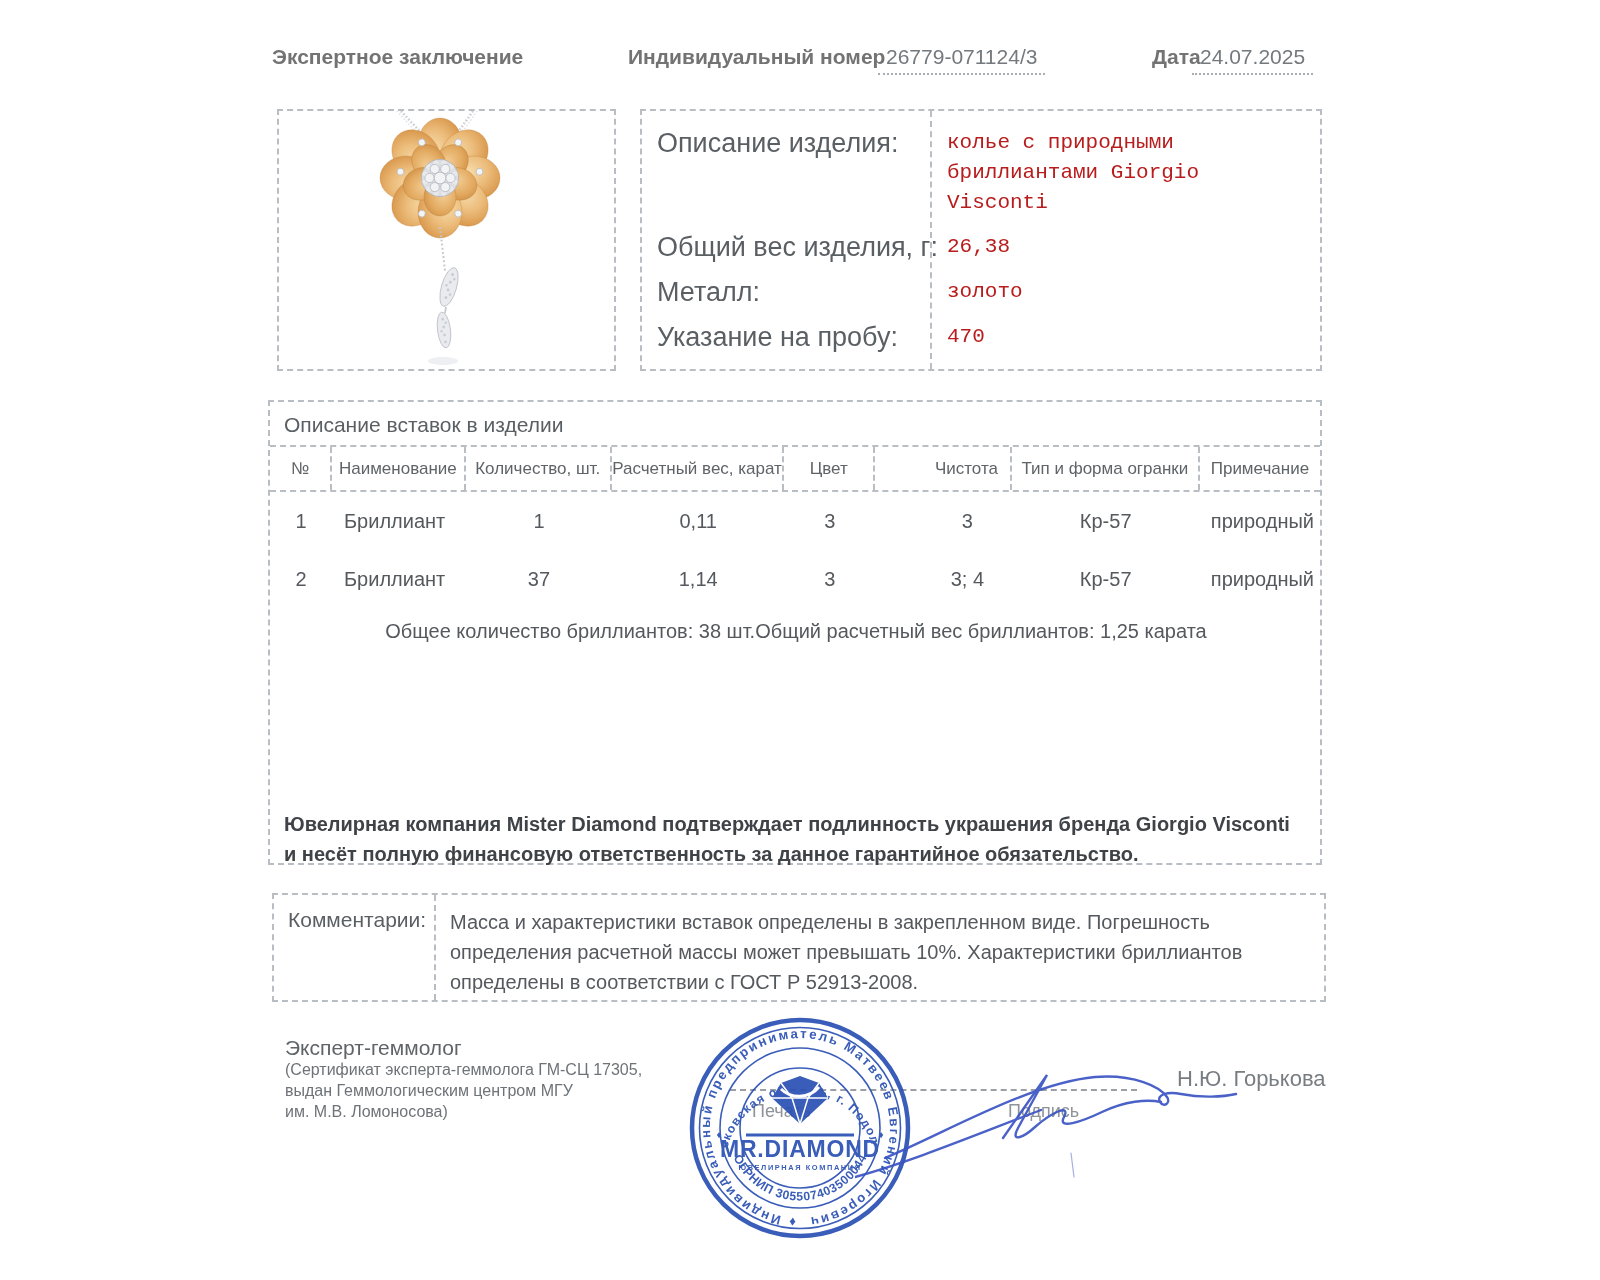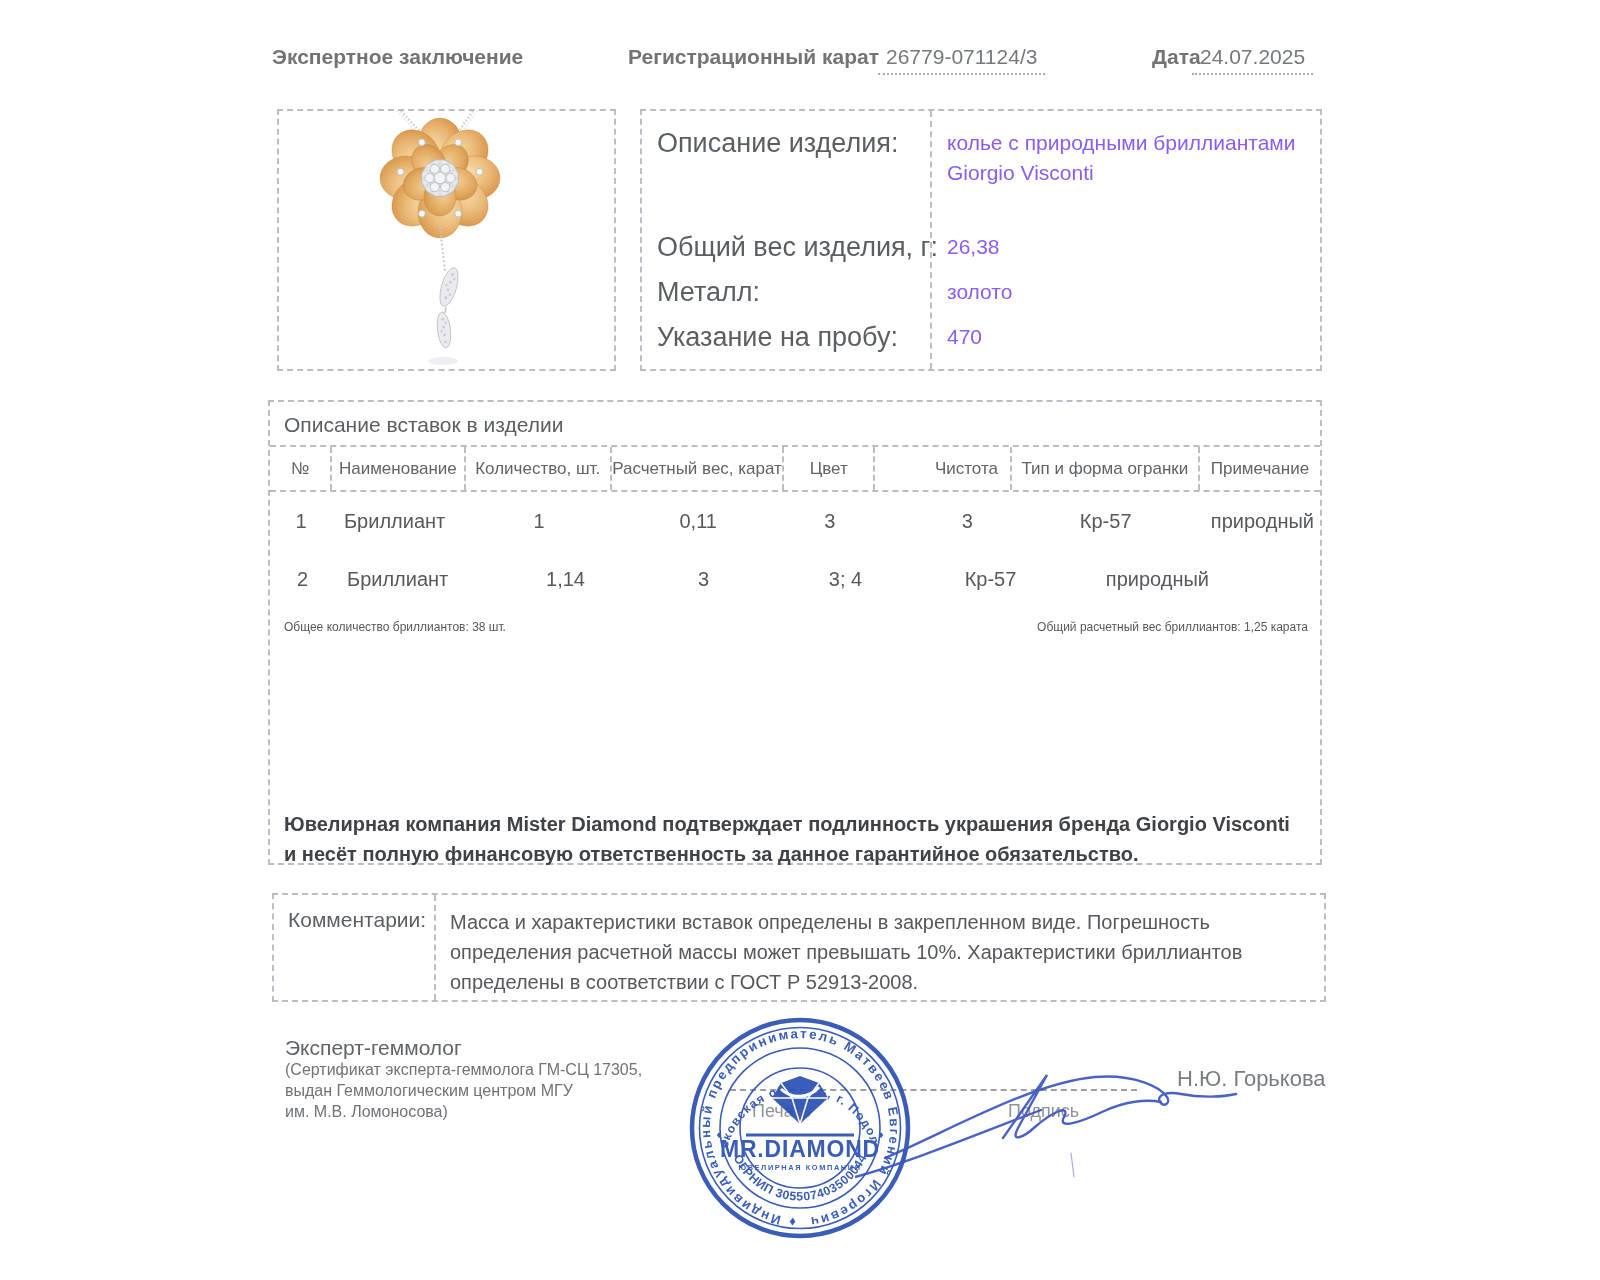--- a/index.html
+++ b/index.html
@@ -9,54 +9,54 @@
   .dashed-box { border:2px dashed #b9bec4; background:#ffffff; }
   .b { font-weight:bold; color:#737373; }
   .gray { color:#74797e; }
   .underdot { border-bottom:2px dotted #a8adb2; padding:0 8px 4px 8px; }
 
   
   .hdr { top:45px; font-size:21px; line-height:24px; }
 
   
   .d-row-label { left:15px; font-size:27px; color:#5a5f64; }
-  .d-row-value { left:305px; width:362px; font-size:21px; color:#8b5cf6; line-height:30px; }
+  .d-row-value { left:305px; width:362px; font-size:21px; color:#b91c1c; line-height:30px;font-family:Liberation Mono, monospace; }
   .d-divider { left:288px; top:0; bottom:0; border-left:2px dashed #b9bec4; width:0; }
 
   
   .tbl-title { left:14px; top:11px; font-size:21px; color:#5a5f64; }
   .tbl-head { left:0; right:0; top:43px; height:47px; border-top:2px dashed #b9bec4; border-bottom:2px dashed #b9bec4; display:flex; }
   .tbl-head .cell { display:flex; align-items:center; justify-content:center; font-size:17px; color:#5f6468; border-right:2px dashed #b9bec4; }
   .tbl-head .cell:last-child { border-right:none; }
   .tbl-row { left:0; right:0; height:58px; display:flex; font-size:20px; color:#55595e; }
   .tbl-row .cell { display:flex; align-items:center; justify-content:center; }
   .c0{width:65px;} .c1{width:140px;} .c2{width:153px;} .c3{width:181px;}
   .c4{width:95px;} .c5{width:93px;margin-left:48px;} .c6{width:197px;} .c7{width:126px;}
   .tbl-row .c1 { justify-content:flex-start; padding-left:12px; }
   .tbl-row .c7 { justify-content:flex-end; padding-right:6px; }
-  .totals { left:14px; right:12px; top:218px; display:flex; justify-content:space-between; font-size:12px; color:#55595e; }
+  .totals { left:14px; right:12px; top:218px; display:flex; justify-content:center; font-size:20px; color:#55595e; }
   .statement { left:14px; right:16px; top:407px; font-size:20px; font-weight:bold; color:#3f4347; line-height:30px; }
 
   
   .cm-label { left:14px; top:13px; font-size:21px; color:#5a5f64; }
   .cm-divider { left:160px; top:0; bottom:0; border-left:2px dashed #b9bec4; width:0; }
   .cm-text { left:176px; right:14px; top:12px; font-size:20px; line-height:30px; color:#55595e; }
 
   
   .expert-title { left:285px; top:1036px; font-size:21px; color:#5f6468; }
   .expert-cert { left:285px; top:1059px; font-size:16px; line-height:21px; color:#6e7378; white-space:pre-line; }
   .placeholder-line { left:730px; top:1089px; width:407px; border-top:2px dashed #9aa0a5; height:0; }
   .ph-label { font-size:18px; color:#8f9499; }
   .expert-name { left:1177px; top:1066px; font-size:22px; color:#787d82; }
 </style>
 </head>
 <body>
 
 <div class="abs hdr b" style="left:272px">Экспертное заключение</div>
-<div class="abs hdr b" style="left:628px">Регистрационный карат</div>
+<div class="abs hdr b" style="left:628px">Индивидуальный номер</div>
 <div class="abs hdr gray underdot" style="left:878px">26779-071124/3</div>
 <div class="abs hdr b" style="left:1152px">Дата</div>
 <div class="abs hdr gray underdot" style="left:1192px">24.07.2025</div>
 
 <div class="abs dashed-box" style="left:277px; top:109px; width:339px; height:262px;">
   <svg width="335" height="258" viewBox="0 0 335 258">
     <defs>
       <radialGradient id="gpet" cx="40%" cy="35%" r="80%">
         <stop offset="0%" stop-color="#f7dcab"></stop>
         <stop offset="45%" stop-color="#ecbd7c"></stop>
@@ -199,20 +199,21 @@
     <div class="cell c3">0,11</div>
     <div class="cell c4">3</div>
     <div class="cell c5">3</div>
     <div class="cell c6">Кр-57</div>
     <div class="cell c7">природный</div>
   </div>
 
   <div class="abs tbl-row" style="top:148px">
     <div class="cell c0">2</div>
     <div class="cell c1">Бриллиант</div>
+    <div class="cell c2">37</div>
     <div class="cell c3">1,14</div>
     <div class="cell c4">3</div>
     <div class="cell c5">3; 4</div>
     <div class="cell c6">Кр-57</div>
     <div class="cell c7">природный</div>
   </div>
 
   <div class="abs totals">
     <span>Общее количество бриллиантов: 38 шт.</span>
     <span>Общий расчетный вес бриллиантов: 1,25 карата</span>

